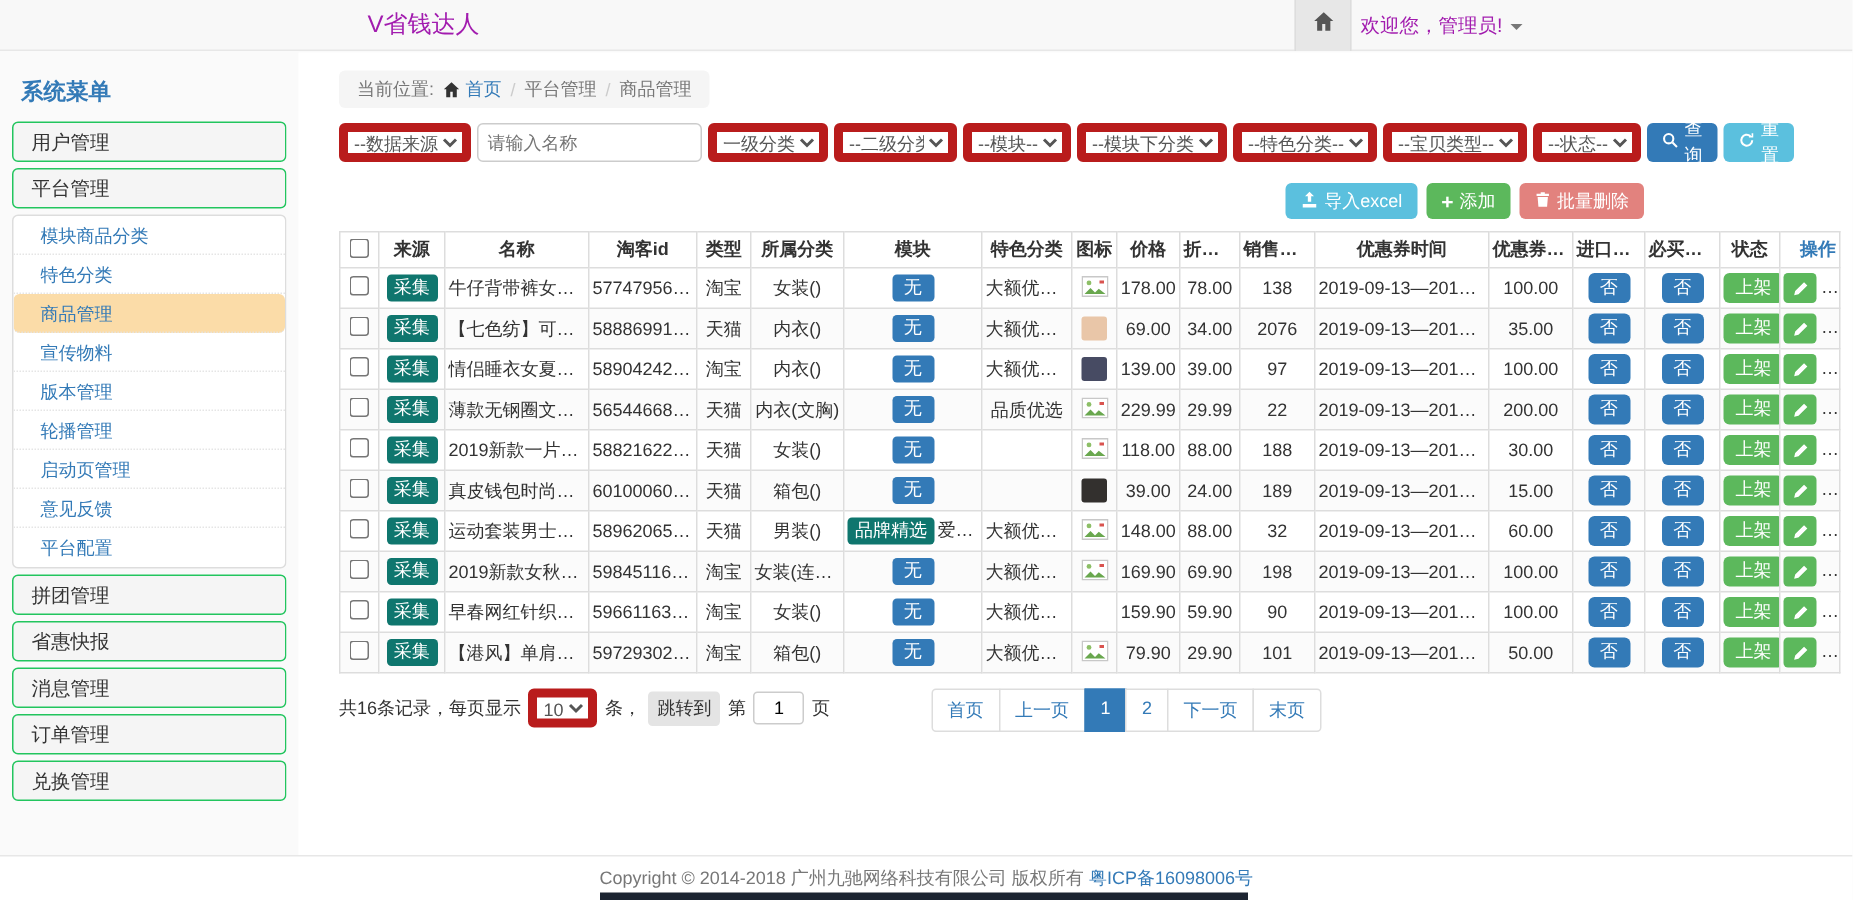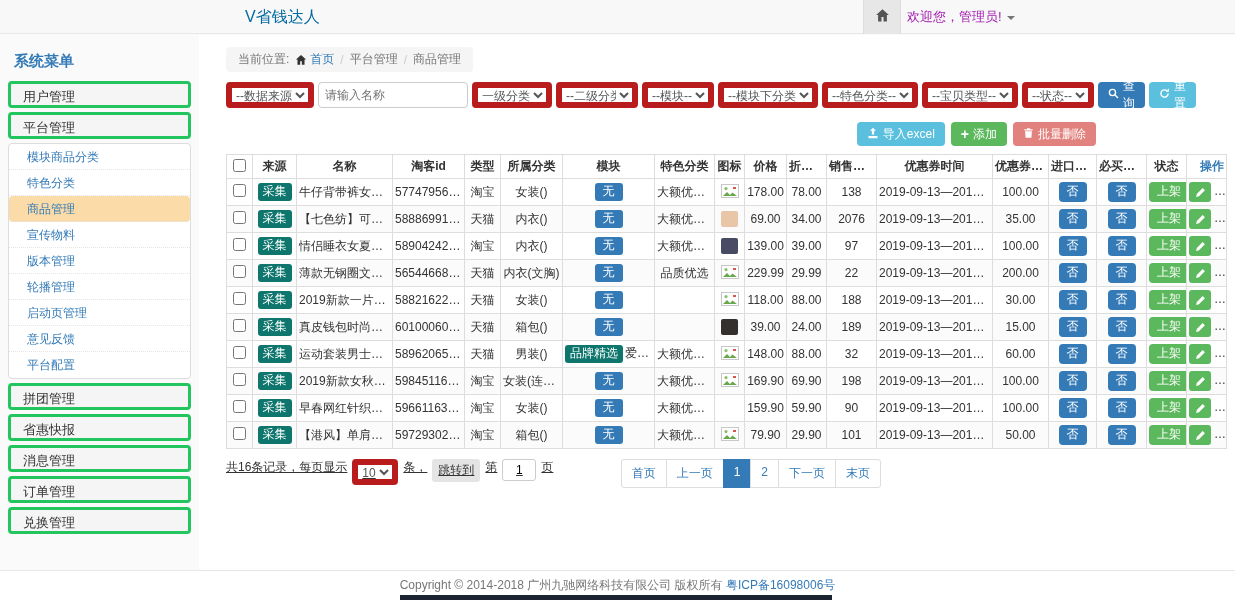--- a/index.html
+++ b/index.html
@@ -4,30 +4,30 @@
 <style>
   * { box-sizing: border-box; margin: 0; padding: 0; }
   html,body { width:1235px; height:600px; overflow:hidden; }
   body {
     position:relative;
     font-family:"Liberation Sans","DejaVu Sans",sans-serif;
     background:#fafafa; color:#333;
   }
   
   .top-header{position:absolute;top:0;left:0;right:0;height:34px;background:#f8f8f8;border-bottom:1px solid:#e7e7e7;border-bottom:1px solid #e7e7e7;z-index:5;}
-  .brand{position:absolute;left:245px;top:0;line-height:34px;font-size:16px;color:#0369a1;}
+  .brand{position:absolute;left:245px;top:0;line-height:34px;font-size:16px;color:#a21caf;}
   .home-box{position:absolute;left:863px;top:0;width:38px;height:34px;background:#e7e7e7;border-left:1px solid #ddd;border-right:1px solid #ddd;display:flex;align-items:center;justify-content:center;cursor:pointer;}
   .welcome{position:absolute;left:907px;top:0;line-height:34px;font-size:13px;color:#a21caf;cursor:pointer;}
   .caret-down{display:inline-block;width:0;height:0;border-left:4px solid transparent;border-right:4px solid transparent;border-top:4px solid #777;margin-left:5px;vertical-align:middle;}
   
   .main-bg{position:absolute;left:199px;top:35px;right:0;bottom:30px;background:#fff;}
   
   .sidebar{position:absolute;left:8px;top:50px;width:183px;height:513px;overflow:hidden;font-size:13px;z-index:2;}
   .side-title{color:#337ab7;font-weight:bold;font-size:15px;padding:2px 6px 10px;}
-  .side-group{height:27px;line-height:26px;background:#f5f5f5;border:3px solid #22c55e;border-radius:4px;margin-bottom:4px;padding-left:12px;color:#333;cursor:pointer;}
+  .side-group{height:27px;line-height:26px;background:#f5f5f5;border:1px solid #22c55e;border-radius:4px;margin-bottom:4px;padding-left:12px;color:#333;cursor:pointer;}
   .side-sub{background:#fff;border:1px solid #ddd;border-radius:4px;margin-bottom:4px;overflow:hidden;}
   .side-sub-item{height:26px;line-height:26px;padding-left:18px;color:#337ab7;border-bottom:1px dotted #e5e5e5;font-size:12px;cursor:pointer;}
   .side-sub-item:last-child{border-bottom:none;}
   .side-sub-item.active{background:#fbdca8;border-radius:4px;}
   
   .main{position:absolute;left:226px;top:47px;width:870px;z-index:3;}
   .breadcrumb{display:inline-flex;align-items:center;background:#f5f5f5;border-radius:4px;padding:4px 12px;font-size:12px;color:#777;}
   .breadcrumb .crumb-home{color:#337ab7;margin-left:3px;}
   .crumb-sep{color:#ccc;margin:0 6px;}
   .bc-icon{margin-left:6px;display:inline-flex;}
@@ -56,21 +56,21 @@
   .mod-txt{margin-left:2px;color:#333;}
   .cbtn{display:inline-block;color:#fff;border-radius:4px;padding:3px 8px;font-size:12px;line-height:1.1;cursor:pointer;}
   .cbtn-blue{background:#337ab7;}
   .cbtn-green{background:#5cb85c;}
   .icon-btn{display:inline-flex;align-items:center;justify-content:center;width:22px;height:20px;border-radius:3px;cursor:pointer;vertical-align:middle;}
   .icon-btn.edit{background:#5cb85c;margin-right:3px;}
   .icon-btn.del{background:#d9534f;}
   .thumb{display:inline-block;width:17px;height:16px;border-radius:2px;vertical-align:middle;}
   
   .pager-row{display:flex;justify-content:space-between;align-items:center;margin-top:10px;font-size:12px;color:#333;padding-right:400px;position:relative;}
-  .pager-left{display:flex;align-items:flex-start;gap:5px;text-decoration:underline;}
+  .pager-left{display:flex;align-items:center;gap:5px;}
   .jump-btn{background:#e4e4e4;color:#333;padding:3px 6px;border-radius:3px;cursor:pointer;}
   .page-input{width:34px;height:22px;border:1px solid #ccc;border-radius:3px;text-align:center;font-size:12px;}
   .pages{display:flex;position:absolute;right:215px;top:0;}
   .page-btn{padding:5px 10px;border:1px solid #ddd;margin-left:-1px;color:#337ab7;background:#fff;cursor:pointer;text-align:center;}
   .page-btn:first-child{border-radius:3px 0 0 3px;}
   .page-btn:last-child{border-radius:0 3px 3px 0;}
   .page-btn.active{background:#337ab7;color:#fff;border-color:#337ab7;}
   
   .footer{position:absolute;left:0;right:0;top:570px;height:30px;background:#fff;border-top:1px solid #e7e7e7;text-align:center;font-size:12px;color:#777;line-height:28px;z-index:6;}
   .icp{color:#337ab7;text-decoration:none;}

